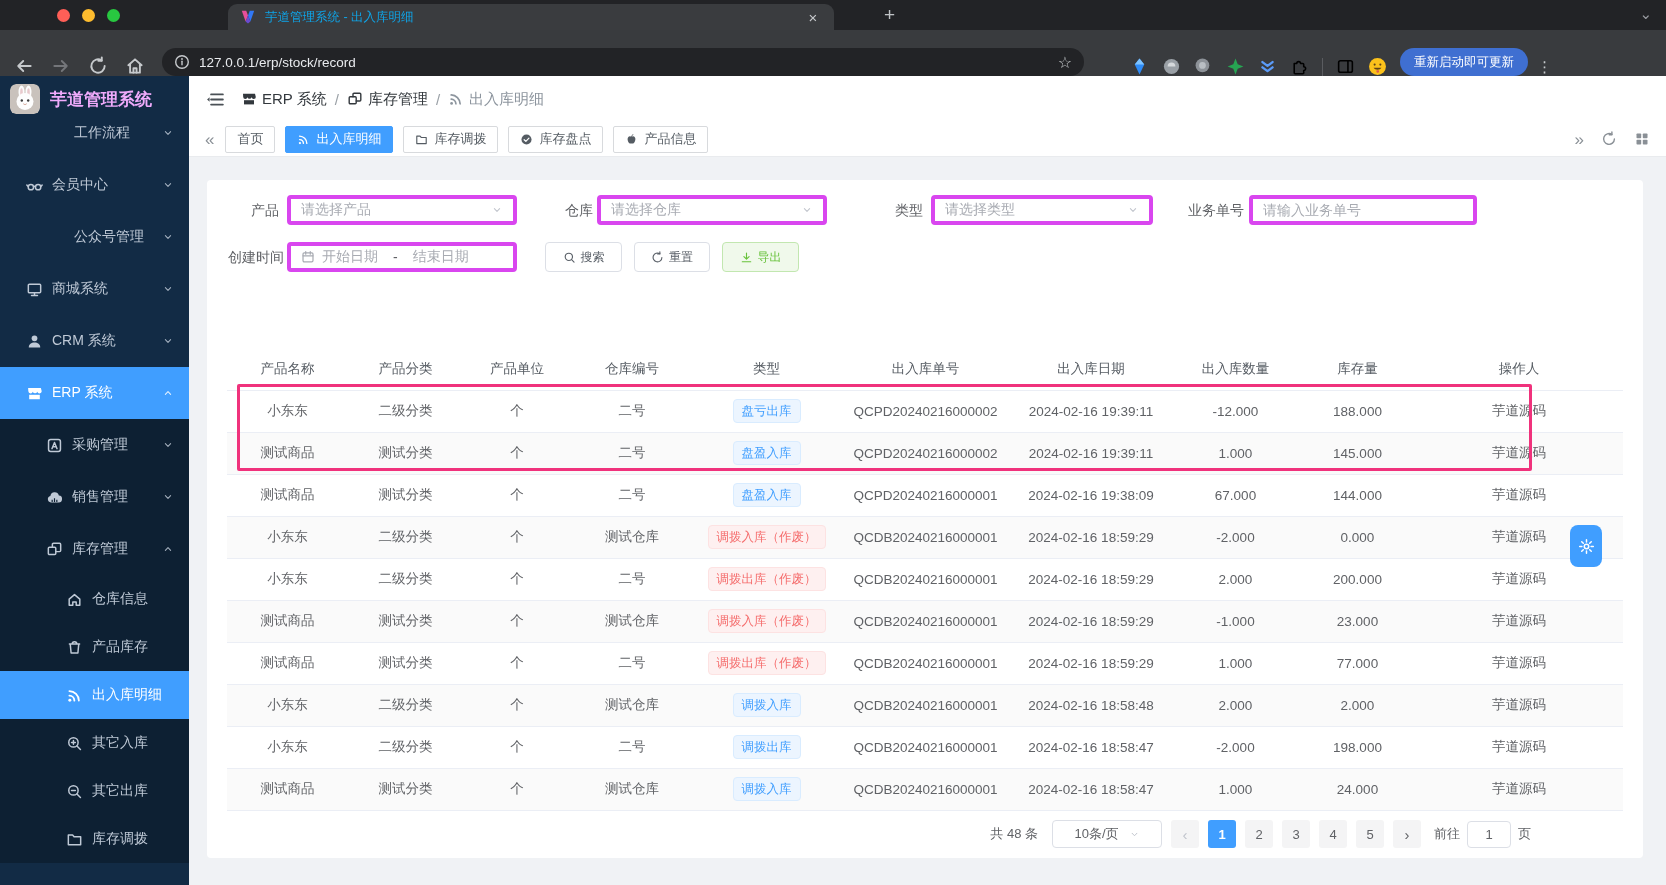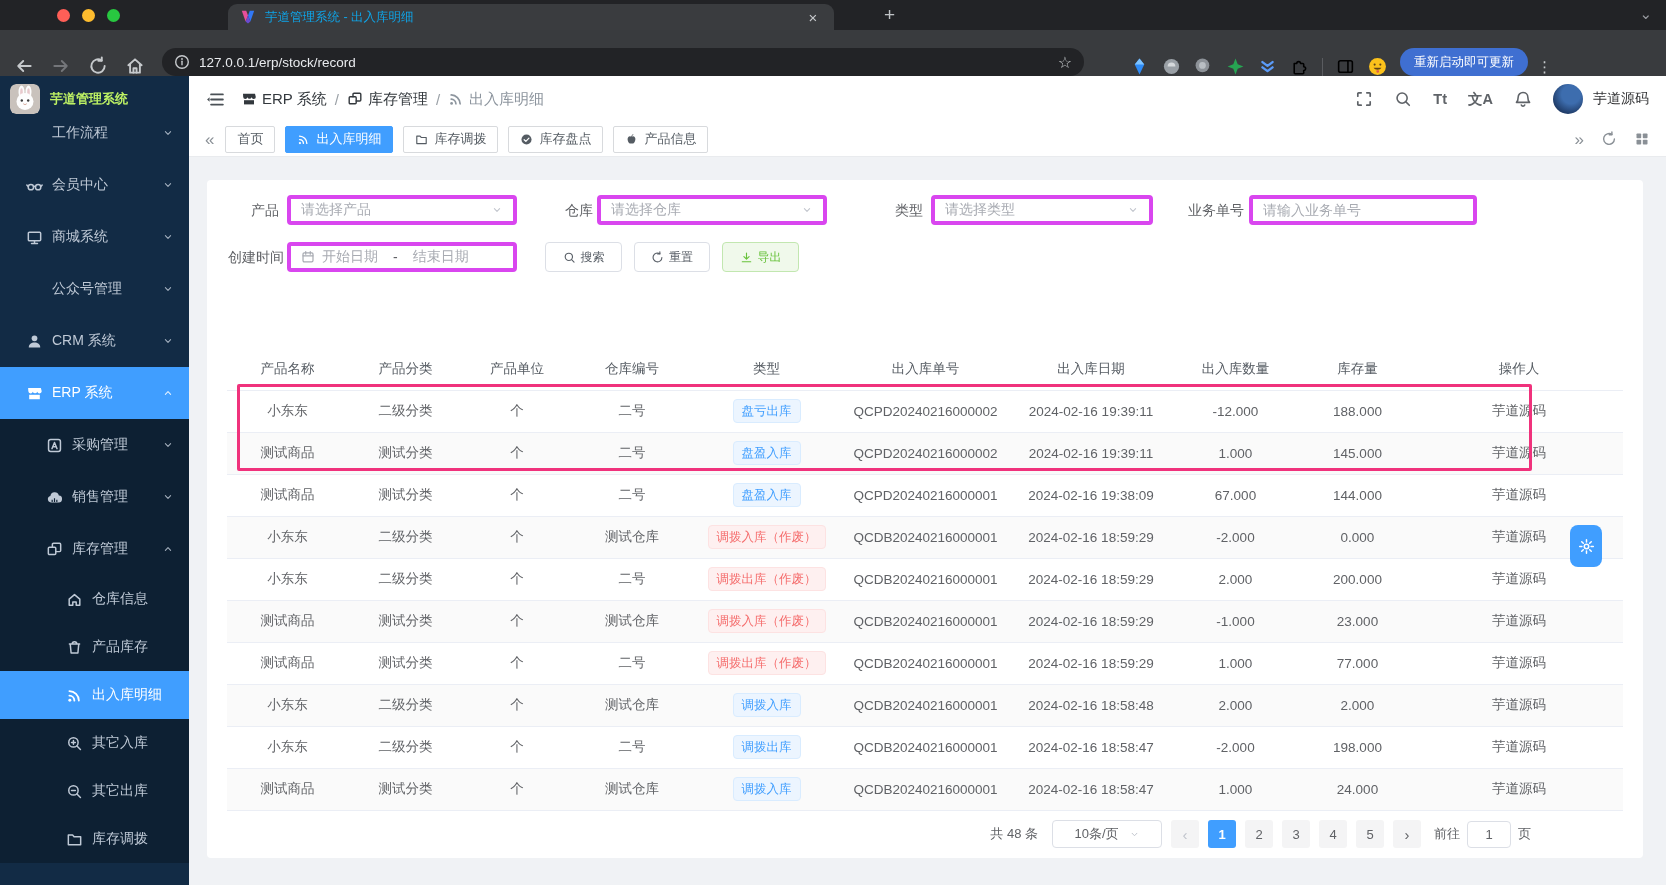--- a/index.html
+++ b/index.html
@@ -27,29 +27,29 @@
   .ext { position:relative; width:19px; height:19px; flex:none; }
   .ext svg { width:100%; height:100%; }
   .ext-sep { width:1px; height:18px; background:#5a5c60; }
   .update-pill { margin-left:13px; height:28px; background:#3f6fd1; color:#fff; border:none; border-radius:14px; padding:0 14px; font-size:12.5px; font-family:"Liberation Sans",sans-serif; }
   .kebab { color:#c6c9cc; font-size:15px; margin-left:9px; letter-spacing:0; }
 
   
   .sidebar { position:absolute; top:76px; left:0; width:189px; bottom:0; background:#122b45; overflow:hidden; }
   .logo-row { position:relative; z-index:3; height:46px; background:#122b45; display:flex; align-items:center; padding-left:10px; gap:10px; }
   .logo-img { width:30px; height:30px; border-radius:6px; overflow:hidden; flex:none; }
-  .app-title { color:#bef264; font-size:13px; font-weight:bold; white-space:nowrap; }
+  .app-title { color:#f0abfc; font-size:17px; font-weight:bold; white-space:nowrap; }
   .menu { position:relative; z-index:1; margin-top:-15px; }
   .menu-item { display:flex; align-items:center; color:#bfc9d6; font-size:14px; cursor:pointer; }
   .menu-item .micn { width:17px; height:17px; margin-right:9px; flex:none; }
   .menu-item .mlabel { white-space:nowrap; }
   .menu-item .chev { width:12px; height:12px; margin-left:auto; margin-right:15px; opacity:.85; flex:none; }
   .menu-item .chev.up { transform:rotate(180deg); }
   .lv1 { height:52px; padding-left:26px; }
-  .lv1.indent { padding-left:52px; }
+  .lv1.indent { padding-left:74px; }
   .lv2 { height:52px; padding-left:46px; background:#0d2033; }
   .lv3 { height:48px; padding-left:66px; background:#0d2033; }
   .menu-item.active { background:#409eff; color:#fff; }
 
   
   .main { position:absolute; left:189px; top:76px; right:0; bottom:0; background:#f0f2f5; }
   .topbar { position:absolute; top:0; left:0; right:0; height:46px; background:#fff; display:flex; align-items:center; padding:0 17px; }
   .burger { width:19px; height:17px; color:#4a5056; margin-right:16px; flex:none; }
   .crumbs { display:flex; align-items:center; gap:8px; font-size:15px; color:#33383d; font-weight:500; }
   .crumb { display:flex; align-items:center; gap:5px; }
@@ -261,36 +261,36 @@
               <path d="M7.1 9.2a1.3 1.3 0 0 1 1.8 0M1.6 8.6l-.8-1M14.4 8.6l.8-1" fill="none" stroke="currentColor" stroke-width="1.4" stroke-linecap="round" stroke-linejoin="round"></path>
             </svg>
           </span>
           <span class="mlabel">会员中心</span>
           <span class="chev">
             <svg viewBox="0 0 16 16">
               <polyline points="4.5,6.2 8,9.8 11.5,6.2" fill="none" stroke="currentColor" stroke-width="1.4" stroke-linecap="round" stroke-linejoin="round"></polyline>
             </svg>
           </span>
         </div>
+        <div class="menu-item lv1 indent">
+          <span class="mlabel">公众号管理</span>
+          <span class="chev">
+            <svg viewBox="0 0 16 16">
+              <polyline points="4.5,6.2 8,9.8 11.5,6.2" fill="none" stroke="currentColor" stroke-width="1.4" stroke-linecap="round" stroke-linejoin="round"></polyline>
+            </svg>
+          </span>
+        </div>
         <div class="menu-item lv1">
           <span class="micn">
             <svg viewBox="0 0 16 16">
               <rect x="2.2" y="3" width="11.6" height="8" rx="1" fill="none" stroke="currentColor" stroke-width="1.4" stroke-linecap="round" stroke-linejoin="round"></rect>
               <path d="M8 11v2.2M5.2 13.6h5.6" fill="none" stroke="currentColor" stroke-width="1.4" stroke-linecap="round" stroke-linejoin="round"></path>
             </svg>
           </span>
           <span class="mlabel">商城系统</span>
-          <span class="chev">
-            <svg viewBox="0 0 16 16">
-              <polyline points="4.5,6.2 8,9.8 11.5,6.2" fill="none" stroke="currentColor" stroke-width="1.4" stroke-linecap="round" stroke-linejoin="round"></polyline>
-            </svg>
-          </span>
-        </div>
-        <div class="menu-item lv1 indent">
-          <span class="mlabel">公众号管理</span>
           <span class="chev">
             <svg viewBox="0 0 16 16">
               <polyline points="4.5,6.2 8,9.8 11.5,6.2" fill="none" stroke="currentColor" stroke-width="1.4" stroke-linecap="round" stroke-linejoin="round"></polyline>
             </svg>
           </span>
         </div>
         <div class="menu-item lv1">
           <span class="micn">
             <svg viewBox="0 0 16 16">
               <circle cx="8" cy="5" r="2.7" fill="currentColor"></circle>
@@ -447,42 +447,20 @@
           <span class="crumb last">
             <span class="cicn">
               <svg viewBox="0 0 16 16">
                 <circle cx="3.6" cy="12.4" r="1.4" fill="currentColor"></circle>
                 <path d="M3.2 8.1a4.9 4.9 0 0 1 4.7 4.7M3.2 3.9a9.1 9.1 0 0 1 8.9 8.9" fill="none" stroke="currentColor" stroke-width="1.7" stroke-linecap="round" stroke-linejoin="round"></path>
               </svg>
             </span>
             <span>出入库明细</span>
           </span>
         </div>
-      <div class="top-right">
-        <span class="tr-ic">
-            <svg viewBox="0 0 16 16">
-              <path d="M5.5 2.5H3.2a.7.7 0 0 0-.7.7v2.3M10.5 2.5h2.3a.7.7 0 0 1 .7.7v2.3M5.5 13.5H3.2a.7.7 0 0 1-.7-.7v-2.3M10.5 13.5h2.3a.7.7 0 0 0 .7-.7v-2.3" fill="none" stroke="currentColor" stroke-width="1.5" stroke-linecap="round"></path>
-            </svg>
-          </span>
-        <span class="tr-ic">
-            <svg viewBox="0 0 16 16">
-              <circle cx="7.2" cy="7.2" r="4.5" fill="none" stroke="currentColor" stroke-width="1.4" stroke-linecap="round" stroke-linejoin="round"></circle>
-              <path d="M10.6 10.6l3 3" fill="none" stroke="currentColor" stroke-width="1.4" stroke-linecap="round" stroke-linejoin="round"></path>
-            </svg>
-          </span>
-        <span class="tr-txt">Tt</span>
-        <span class="tr-txt">文A</span>
-        <span class="tr-ic">
-            <svg viewBox="0 0 16 16">
-              <path d="M8 2.2a4.3 4.3 0 0 1 4.3 4.3c0 3 .9 3.9 1.5 4.5H2.2c.6-.6 1.5-1.5 1.5-4.5A4.3 4.3 0 0 1 8 2.2ZM6.5 13.3a1.6 1.6 0 0 0 3 0" fill="none" stroke="currentColor" stroke-width="1.4" stroke-linecap="round" stroke-linejoin="round"></path>
-            </svg>
-          </span>
-        <span class="avatar"></span>
-        <span class="uname">芋道源码</span>
-      </div>
     </div>
 
     <div class="tagsrow">
       <span class="tag-arrow">«</span>
       <div style="display:flex;align-items:center;gap:10px">
           <div class="chip">
             <span>首页</span>
           </div>
           <div class="chip active">
             <span class="chicn">

